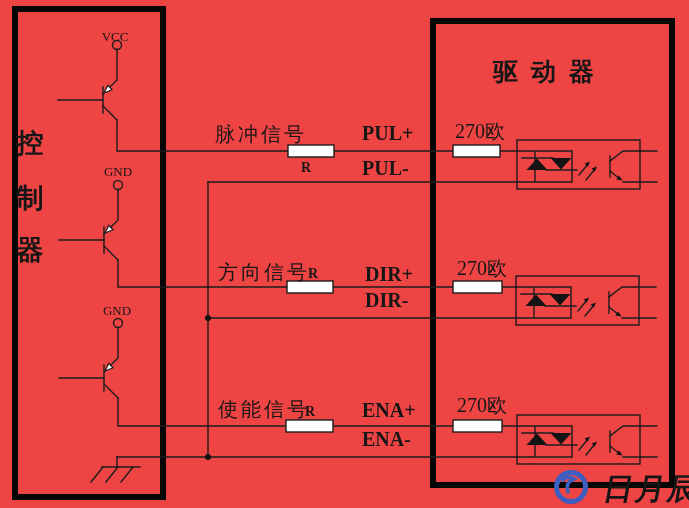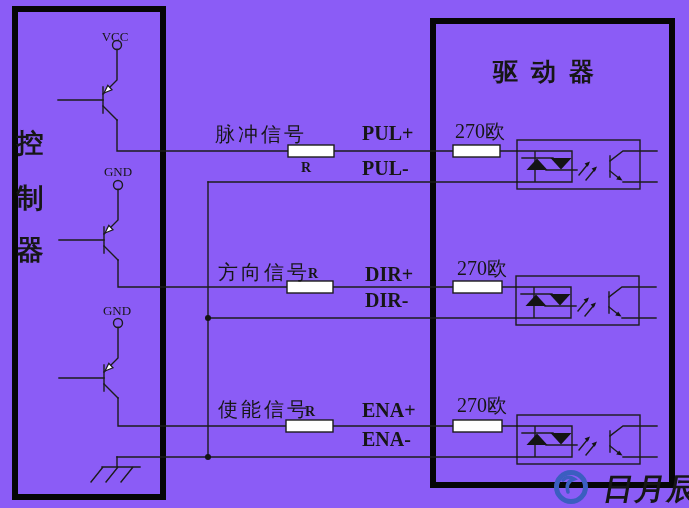--- a/index.html
+++ b/index.html
@@ -1,16 +1,16 @@
 <!DOCTYPE html>
 <html><head>
 <meta charset="utf-8">
 <style>
   html,body{margin:0;padding:0;background:#ffffff;}
-  .stage{position:relative;width:689px;height:508px;background:#8b5cf6;overflow:hidden;
+  .stage{position:relative;width:689px;height:508px;background:#ef4444;overflow:hidden;
          font-family:"Liberation Sans", sans-serif;}
   svg{display:block;}
   .wire{stroke:#1c1c1c;stroke-width:1.4;fill:none;stroke-linecap:square;}
   .thick{fill:none;stroke:#060606;stroke-width:6;}
   .res{fill:#ffffff;stroke:#1c1c1c;stroke-width:1.4;}
   .dot{fill:#141414;stroke:none;}
   .fillb{fill:#141414;stroke:none;}
   .open-arrow{fill:#ffffff;stroke:#1c1c1c;stroke-width:1.2;}
   text{fill:#161616;}
   .t-pwr{font:13px "Liberation Serif", serif;}

